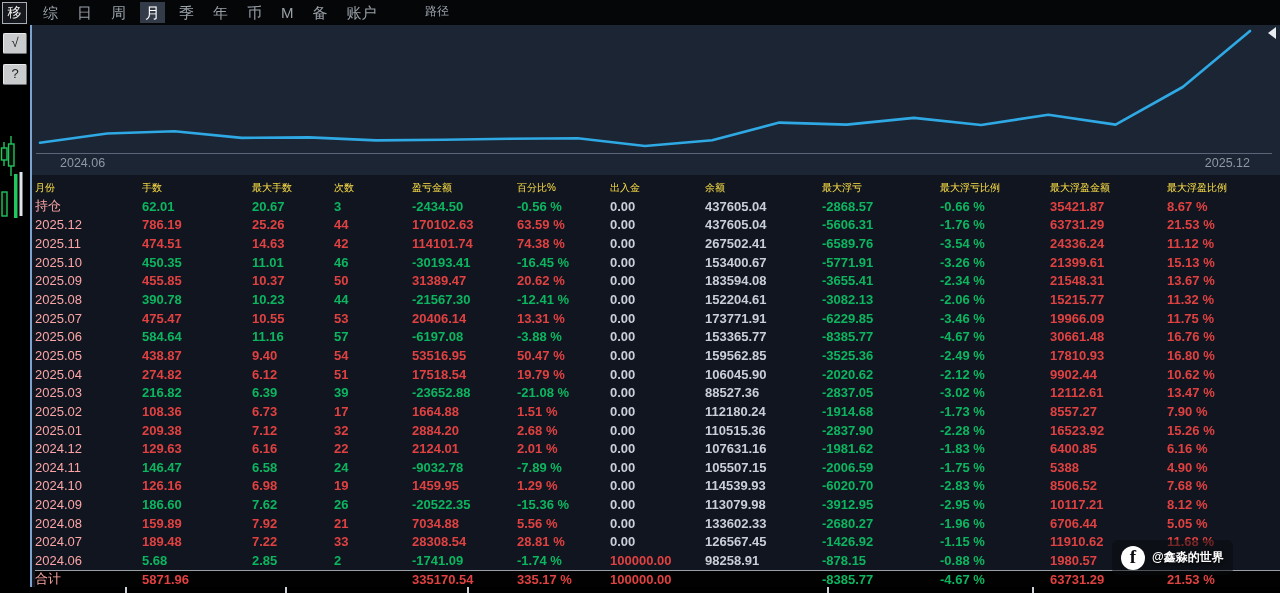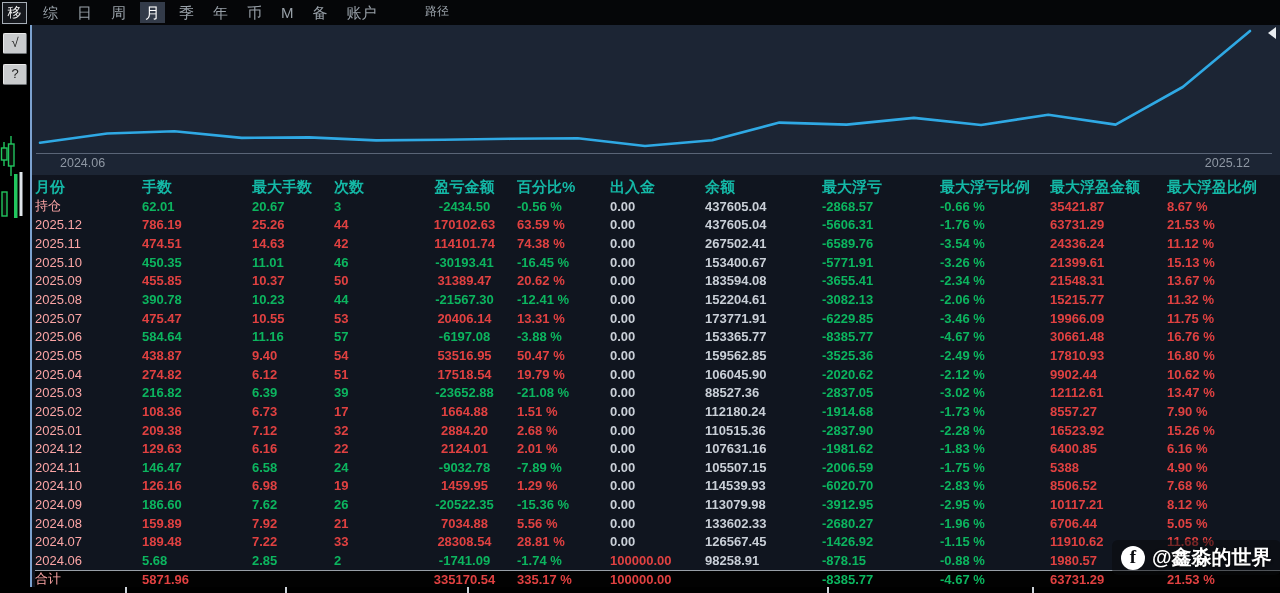--- a/index.html
+++ b/index.html
@@ -34,44 +34,44 @@
                 border-top:6px solid transparent;border-bottom:6px solid transparent;border-right:8px solid #e8ecf0;cursor:pointer;}
   
   .table{position:absolute;left:0;top:153px;width:1250px;padding-left:3px;box-sizing:border-box;}
   .trow{display:flex;height:18.65px;align-items:center;}
   .thead{height:19px;}
   .cell{flex:none;font-size:13px;font-weight:700;white-space:nowrap;}
   .cell:nth-child(1){width:107px;}
   .cell:nth-child(2){width:70px;}
   .cell:nth-child(3){width:82px;margin-left:40px;}
   .cell:nth-child(4){width:78px;}
-  .cell:nth-child(5){width:105px;text-align:center;}
+  .cell:nth-child(5){width:105px;}
   .cell:nth-child(6){width:93px;}
   .cell:nth-child(7){width:95px;}
   .cell:nth-child(8){width:117px;}
   .cell:nth-child(9){width:118px;}
   .cell:nth-child(10){width:110px;}
   .cell:nth-child(11){width:117px;}
   .cell:nth-child(12){flex:1;}
-  .cell.h{font-weight:700;color:#14b8a6;font-size:15px;}
+  .cell.h{font-weight:400;color:#fde047;font-size:10px;}
   .cell.mo{font-weight:400;color:#fca5a5;}
   .cell.m{color:#c9cfd7;}
   .cell.r{color:#e04141;}
   .cell.g{color:#0cb55f;}
   .trow.total{height:17px;background:#020202;border-top:1px solid #989fa7;border-bottom:1px solid #868d95;}
   
   .bottom-strip{position:absolute;left:30px;top:587px;width:1250px;height:6px;background:#000;}
   .tick{position:absolute;top:0;width:2px;height:6px;background:#cdd2d8;}
   
   .watermark{position:absolute;left:1112px;top:540px;height:35px;display:flex;align-items:center;gap:7px;
              background:rgba(8,9,12,0.5);border-radius:6px;padding:0 9px;}
   .fb-circle{width:24px;height:24px;border-radius:50%;background:#ffffff;color:#0b0c10;
              font-weight:700;font-size:19px;display:flex;align-items:flex-end;justify-content:center;
              line-height:26px;overflow:hidden;font-family:"Liberation Serif","DejaVu Serif",serif;}
-  .wm-text{color:#ffffff;font-size:20px;font-weight:700;text-shadow:0 1px 3px #000;white-space:nowrap;}
+  .wm-text{color:#ffffff;font-size:12px;font-weight:700;text-shadow:0 1px 3px #000;white-space:nowrap;}
 </style>
 </head>
 <body>
 
 <div class="app">
 
   <div class="toolbar">
     <div class="move-btn">移</div>
     <div class="tabs">
         <div class="tab">综</div>

